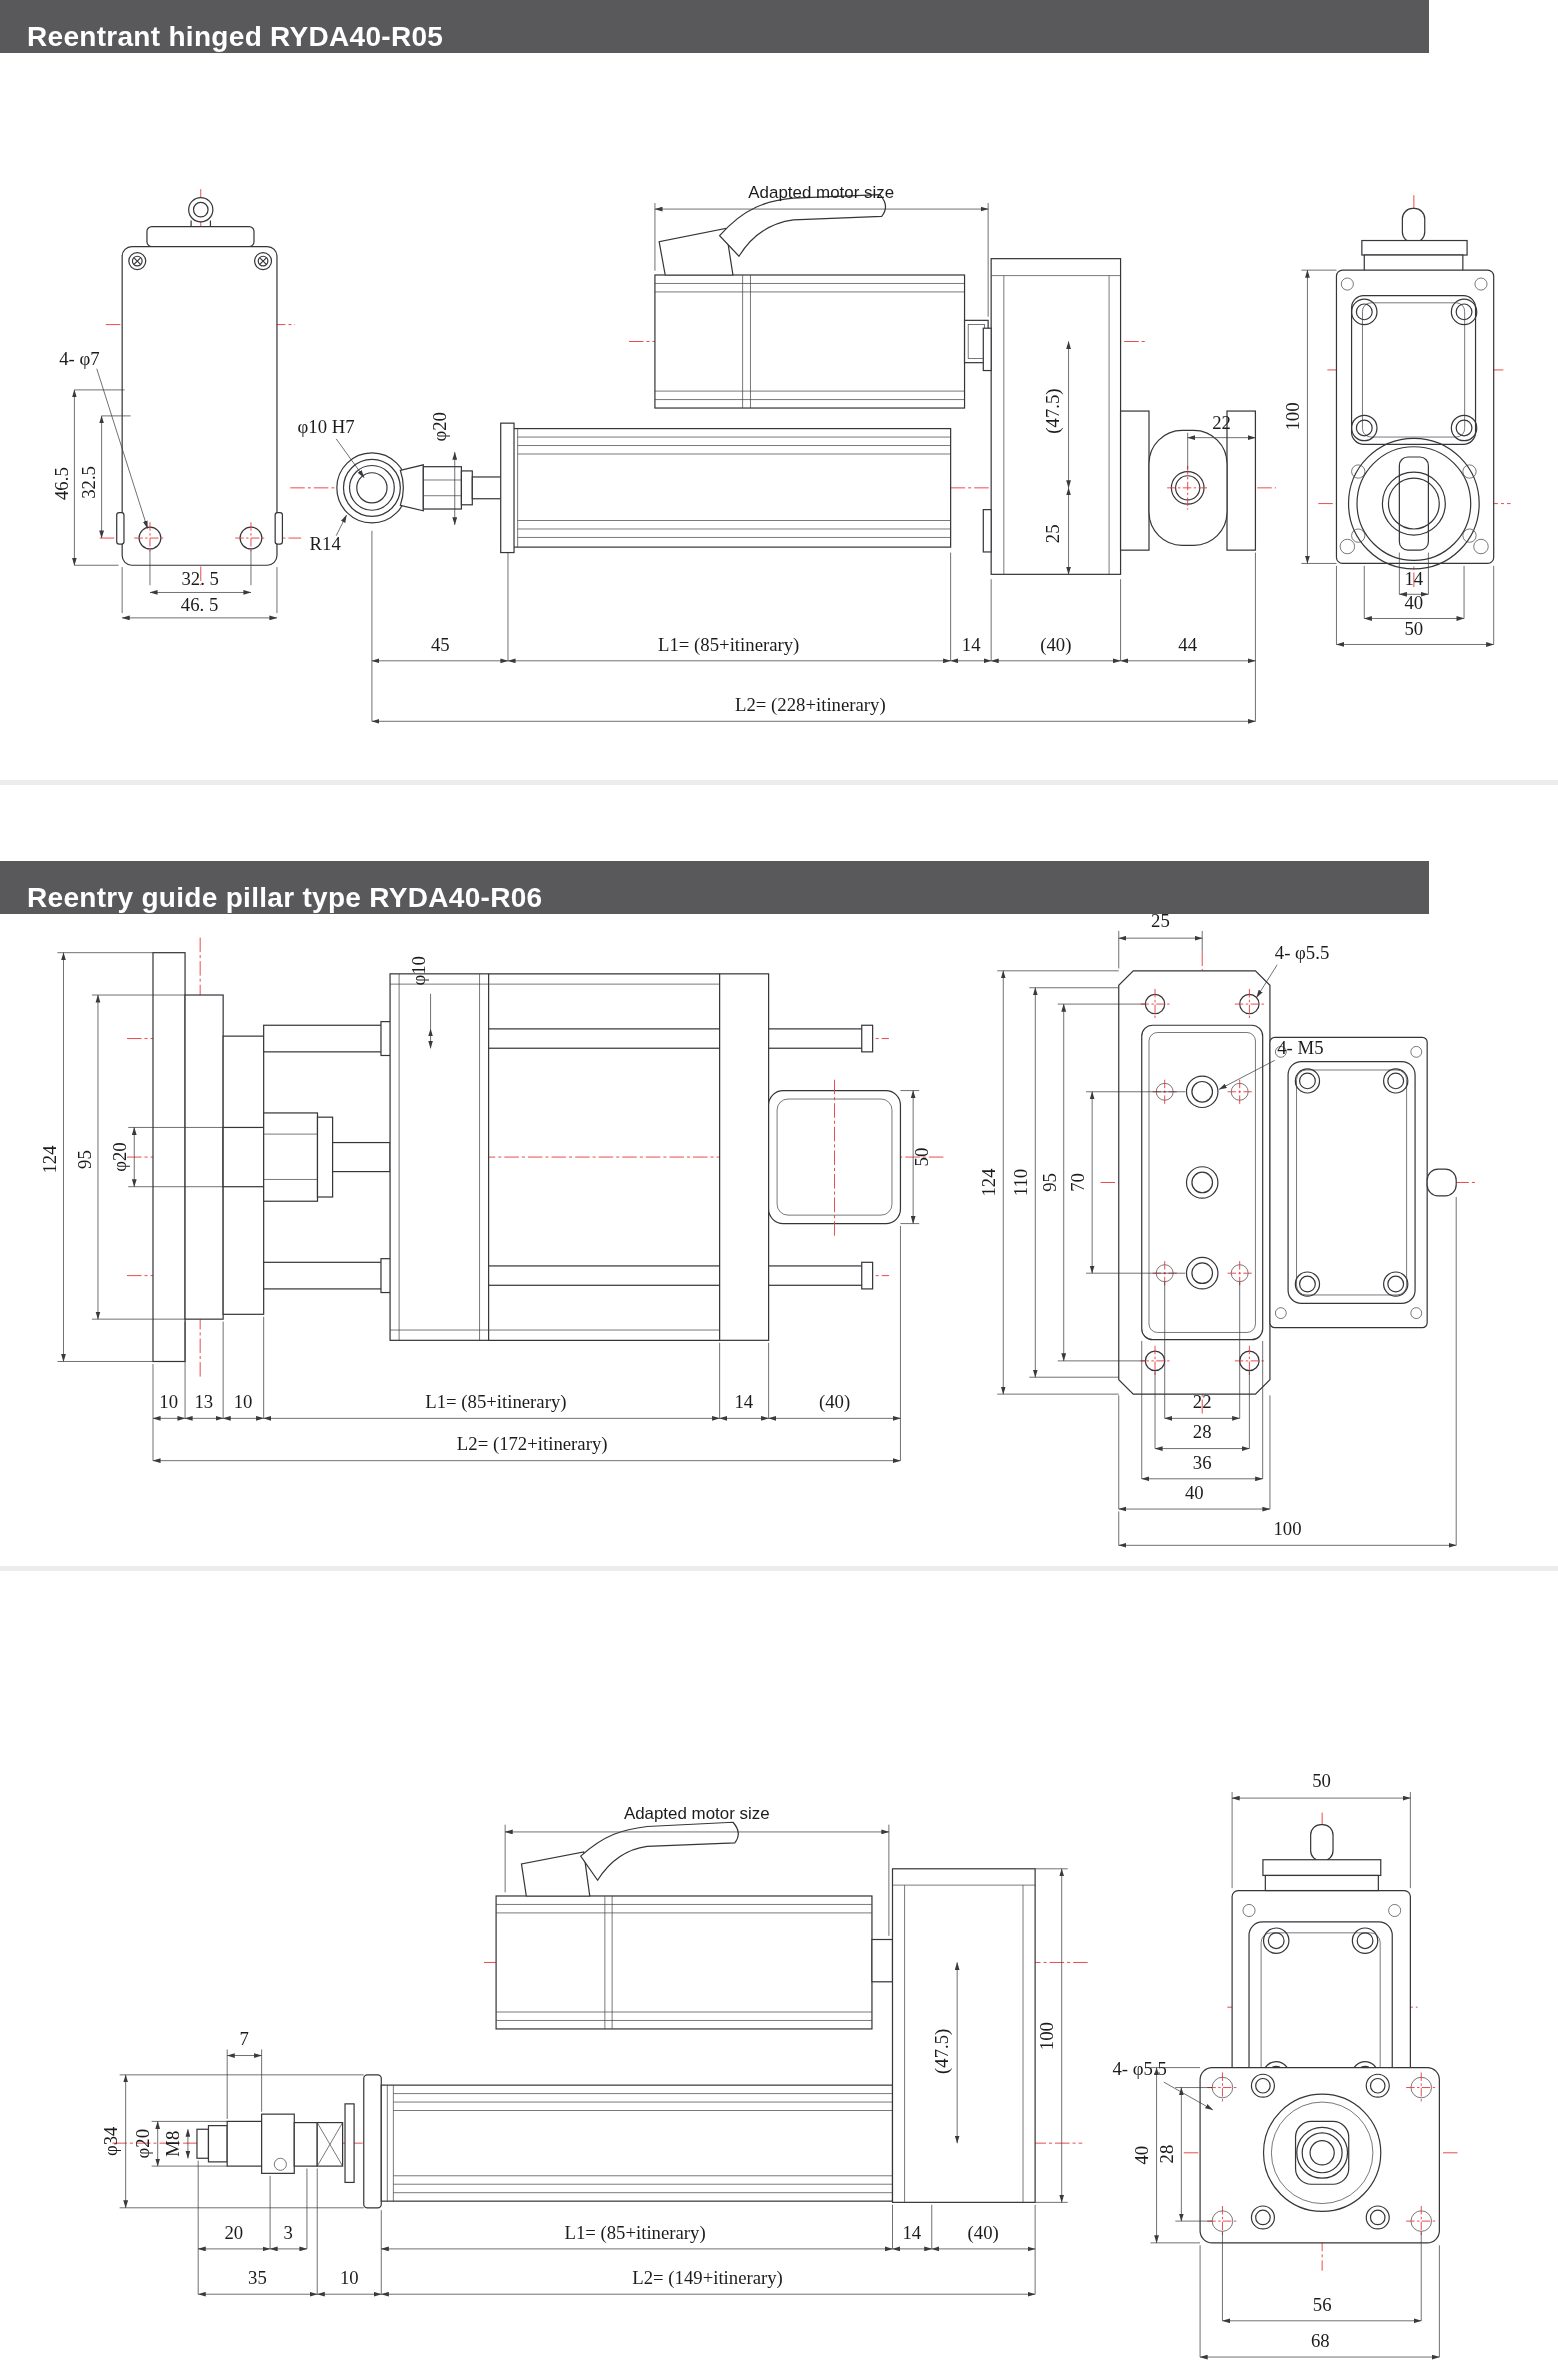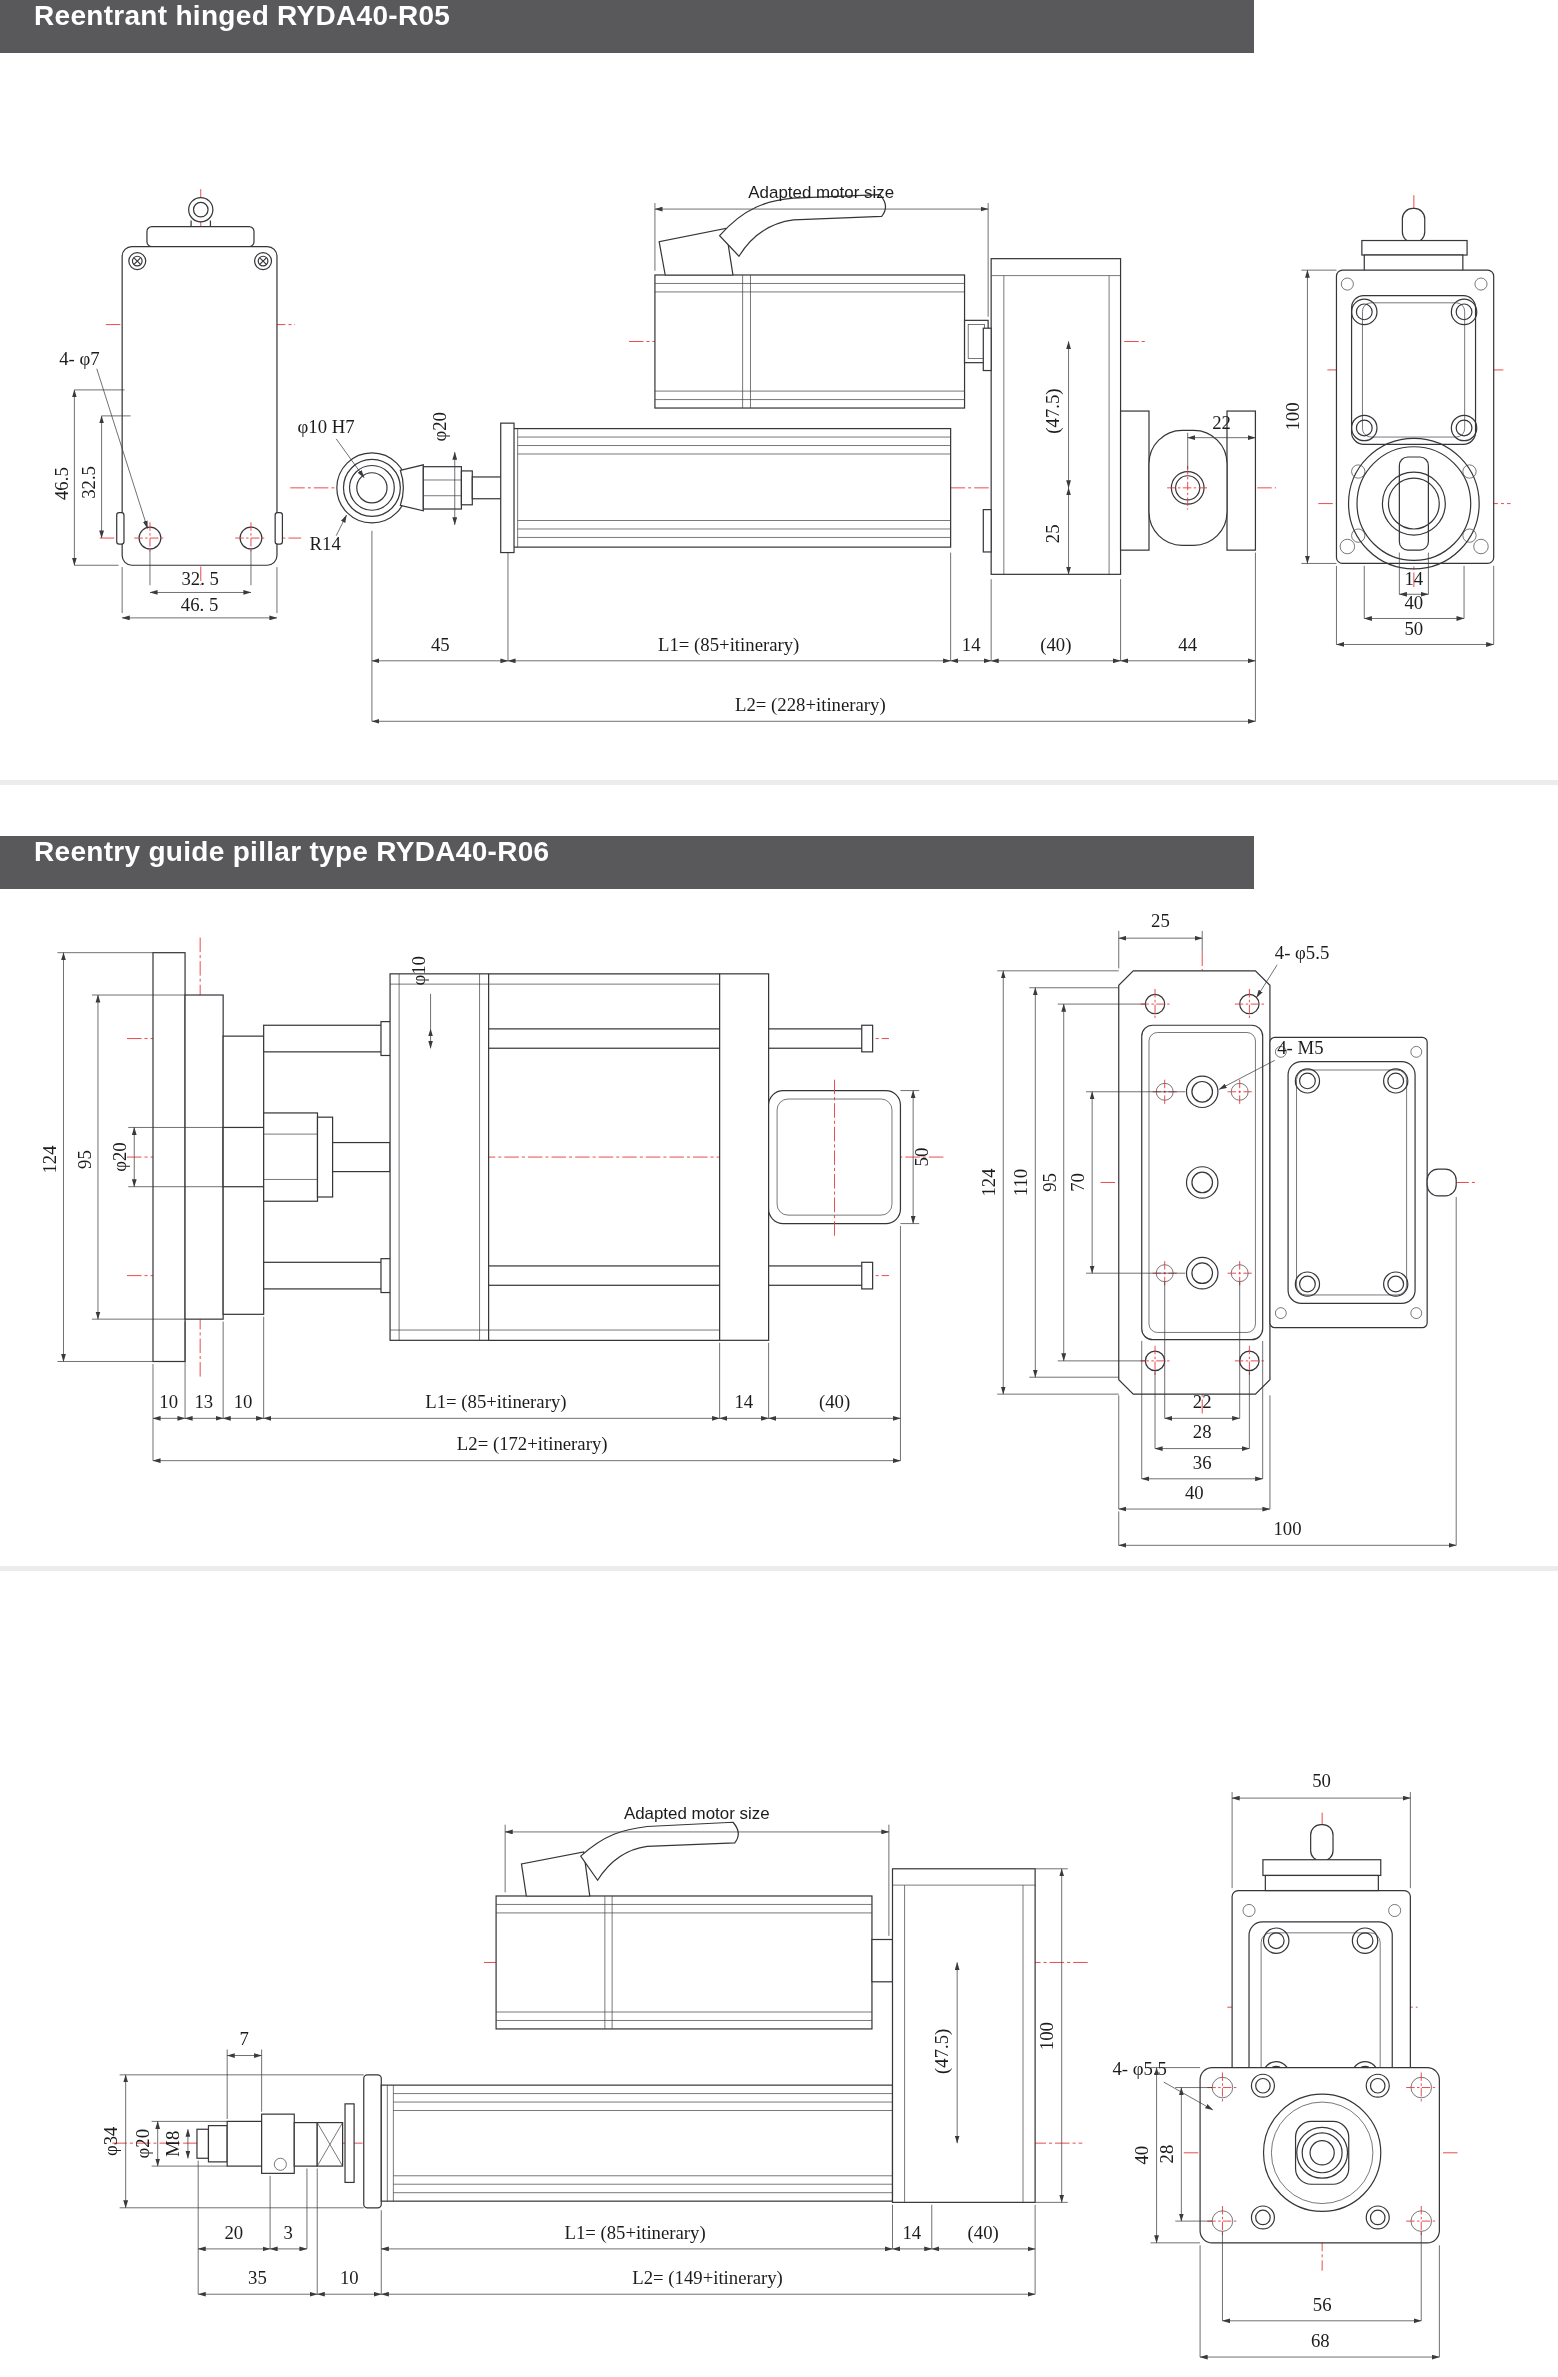--- a/index.html
+++ b/index.html
@@ -1,19 +1,19 @@
 <!DOCTYPE html>
 <html style="font-size:9.7px"><head>
 <meta charset="utf-8">
 <style>
   html,body{margin:0;padding:0;background:#fff;}
   #page{position:relative;width:1559px;height:2377px;background:#ffffff;overflow:hidden;
         font-family:"Liberation Sans", sans-serif;}
-  .hdr{position:absolute;left:0;width:1254px;height:53px;background:#59595b;color:#fff;
-       display:flex;align-items:flex-start;padding-left:34px;box-sizing:border-box;
+  .hdr{position:absolute;left:0;width:1429px;height:53px;background:#59595b;color:#fff;
+       display:flex;align-items:flex-end;padding-left:27px;box-sizing:border-box;
        font-size:28px;font-weight:bold;letter-spacing:0.3px;}
   .divider{position:absolute;left:0;width:1559px;height:4.8px;background:#ececec;}
   svg{position:absolute;left:0;}
   .ln{stroke:#35353a;stroke-width:2;fill:none;}
   .lnf{stroke:#35353a;stroke-width:2;fill:#ffffff;}
   .th{stroke:#45454a;stroke-width:1.2;fill:none;}
   .dim{stroke:#3a3a3e;stroke-width:1.2;fill:none;}
   .cl{stroke:#e8393d;stroke-width:1.5;fill:none;stroke-dasharray:24 5 5 5;}
   .cls{stroke:#e8393d;stroke-width:1.5;fill:none;stroke-dasharray:14 4 4 4;}
   .dt{font-family:"Liberation Serif","DejaVu Serif",serif;font-size:31px;fill:#1c1c1e;text-anchor:middle;}
@@ -192,21 +192,21 @@
       <line class="dim" x1="2256" y1="935" x2="2421" y2="935" marker-start="url(#a1)" marker-end="url(#a1)"></line>
       <text class="dt" x="2338" y="919">40</text>
       <path class="dim" d="M2210,848 V978 M2470,848 V978"></path>
       <line class="dim" x1="2210" y1="978" x2="2470" y2="978" marker-start="url(#a1)" marker-end="url(#a1)"></line>
       <text class="dt" x="2338" y="962">50</text>
     </g>
   </svg>
 
   <div class="divider" style="top:780px"></div>
 
-  <div class="hdr" style="top:836px">
+  <div class="hdr" style="top:861px">
     <span>Reentry guide pillar type RYDA40-R06</span>
   </div>
 
   <svg style="top:880px" width="1559" height="686" viewBox="0 0 2578 1134">
     <defs>
       <marker id="a2" viewBox="0 0 10 6" refX="9.5" refY="3" markerWidth="11" markerHeight="7" orient="auto-start-reverse">
         <path d="M0,0L10,3L0,6Z" fill="#3a3a3e"></path>
       </marker>
     </defs>
 

